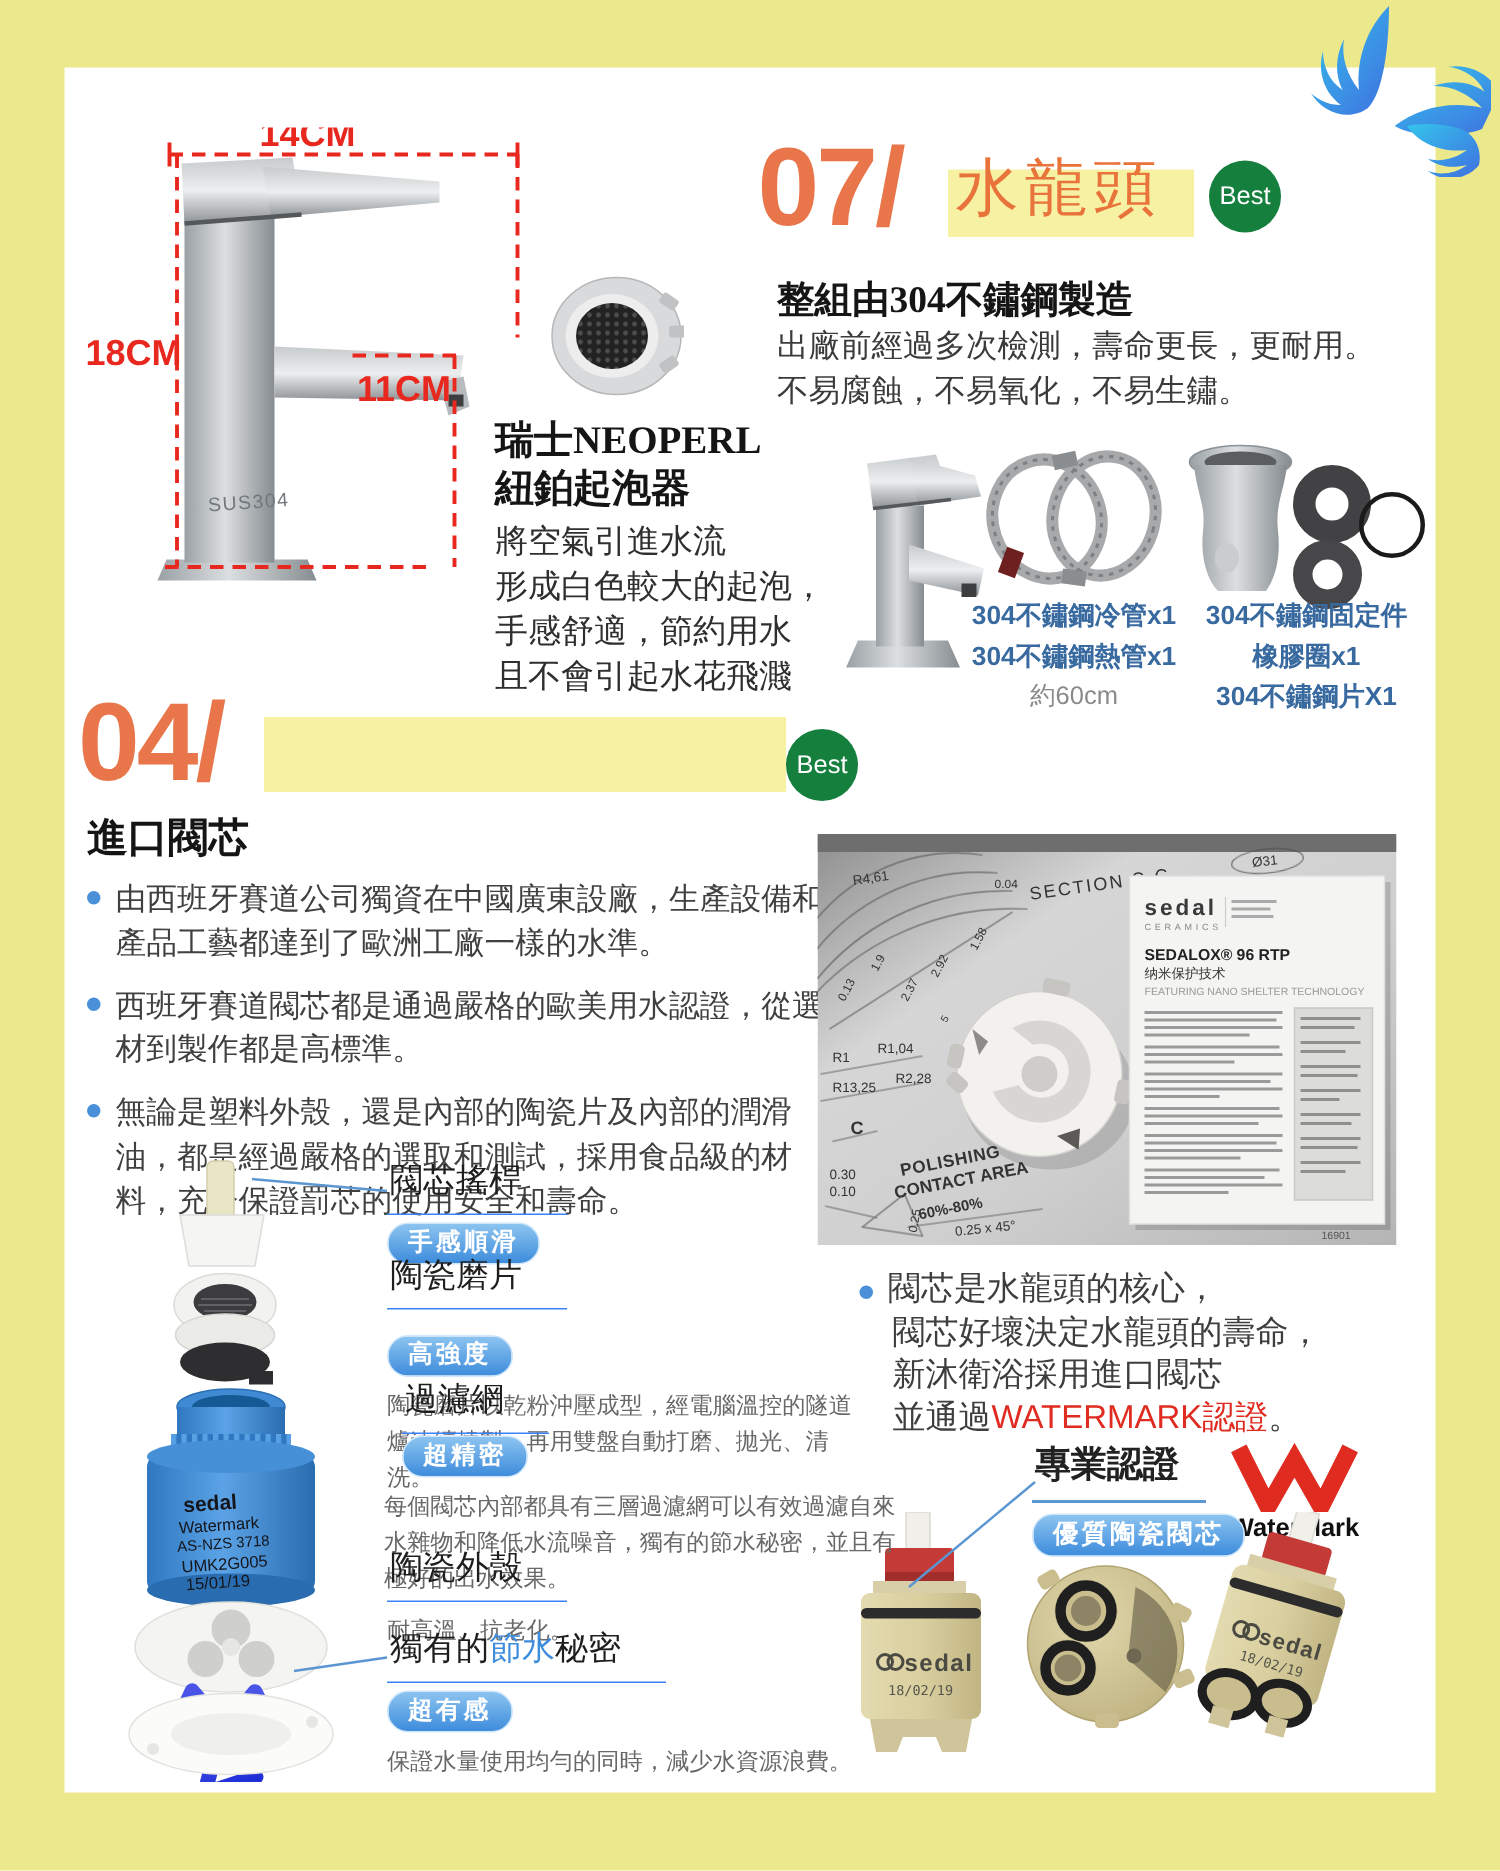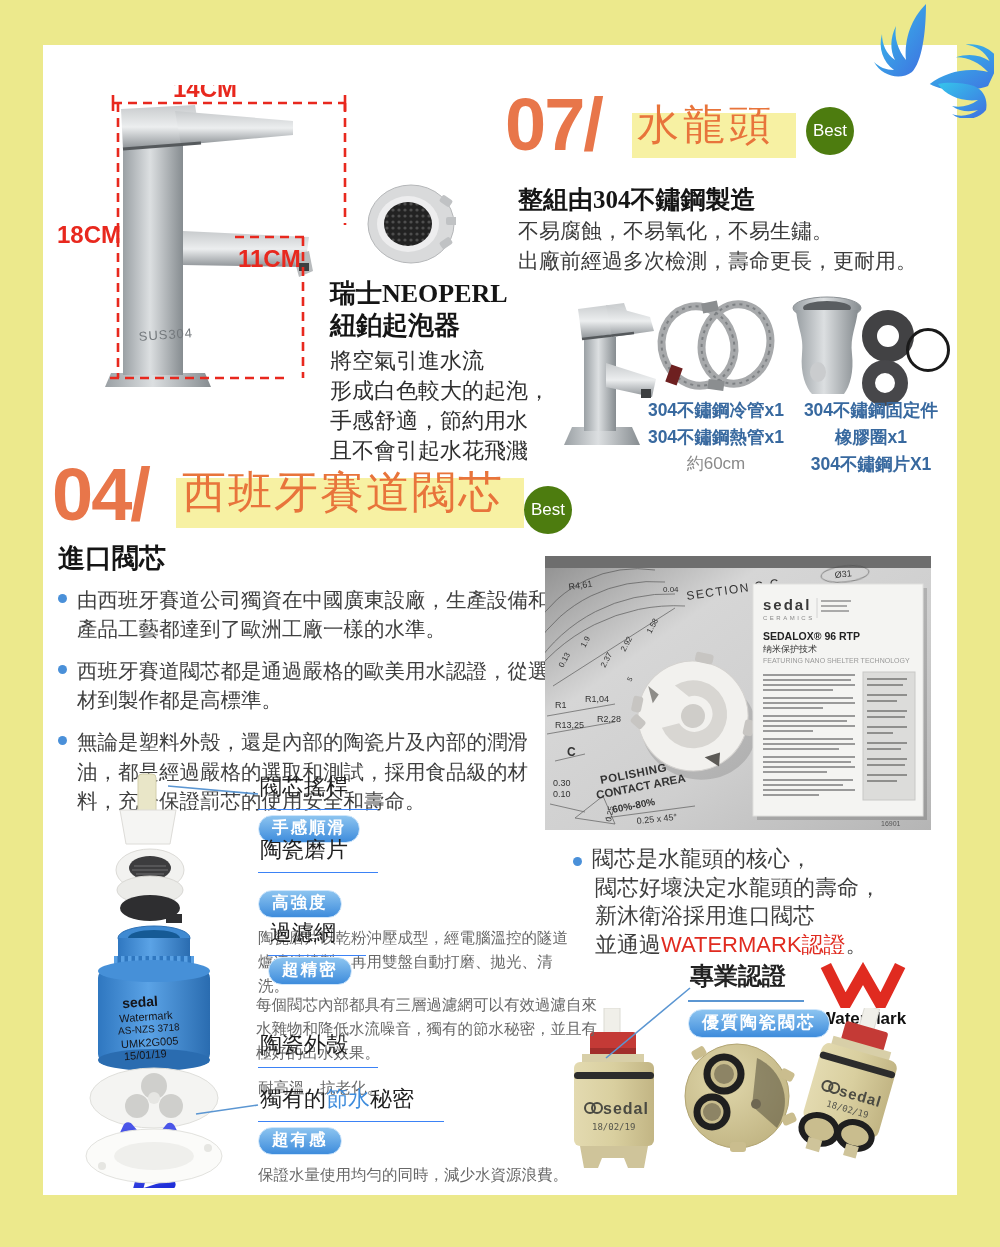--- a/index.html
+++ b/index.html
@@ -5,21 +5,21 @@
   html,body{margin:0;padding:0;}
   body{width:1000px;height:1247px;position:relative;background:#ece98c;font-family:"Liberation Sans","DejaVu Sans",sans-serif;overflow:hidden;}
   .page{position:absolute;inset:0;}
   .content{position:absolute;left:43px;top:45px;width:914px;height:1150px;background:#ffffff;}
   .abs{position:absolute;}
   
   .bignum{font-size:74px;font-weight:bold;color:#e8764a;letter-spacing:-2px;line-height:1;}
   .hl{background:#f7f1a3;}
   .secTitle{font-size:42px;font-weight:normal;color:#e8743b;letter-spacing:4px;line-height:1;white-space:nowrap;}
   .secTitle.big{font-size:44px;letter-spacing:2px;}
-  .best{width:48px;height:48px;border-radius:50%;background:#4d7c0f;color:#fff;font-size:17px;text-align:center;line-height:48px;}
+  .best{width:48px;height:48px;border-radius:50%;background:#15803d;color:#fff;font-size:17px;text-align:center;line-height:48px;}
   .serifhead{font-family:"Liberation Serif","DejaVu Serif",serif;font-weight:bold;color:#151515;}
   .bodytxt{font-size:21px;color:#3b3b3b;line-height:1.42;white-space:nowrap;}
   .bluelabel{color:#38699f;font-weight:bold;font-size:17.5px;line-height:1.55;text-align:center;white-space:nowrap;}
   .graynote{color:#8a8a8a;font-weight:normal;font-size:17px;}
   
   .bullets{width:496px;}
   .bullet{display:flex;margin-bottom:13px;}
   .dot{flex:0 0 9px;width:9px;height:9px;border-radius:50%;background:#4a90d9;margin:9px 10px 0 0;}
   .bullet p{margin:0;font-size:20.5px;line-height:1.42;color:#404040;}
   
@@ -126,22 +126,22 @@
     <span style="display:block">且不會引起水花飛濺</span>
   </div>
 
   <div class="abs bignum" style="left:505px;top:88px;">07/</div>
   <div class="abs hl" style="left:632px;top:113px;width:164px;height:45px;"></div>
   <div class="abs secTitle" style="left:637px;top:104px;">水龍頭</div>
   <div class="abs best" style="left:806px;top:107px;">Best</div>
 
   <div class="abs serifhead" style="left:518px;top:183px;font-size:25px;">整組由304不鏽鋼製造</div>
   <div class="abs bodytxt" style="left:518px;top:216px;">
+    <span style="display:block">出廠前經過多次檢測，壽命更長，更耐用。</span>
     <span style="display:block">不易腐蝕，不易氧化，不易生鏽。</span>
-    <span style="display:block">出廠前經過多次檢測，壽命更長，更耐用。</span>
   </div>
 
   <svg class="abs" style="left:548px;top:293px;" width="118" height="160" viewBox="0 0 118 160">
     <polygon points="24,134 84,134 92,152 16,152" fill="url(#chrome)"></polygon>
     <rect x="36" y="44" width="32" height="94" fill="url(#chrome)"></rect>
     <polygon points="30,16 76,10 86,38 34,46" fill="url(#chromeV)"></polygon>
     <polygon points="58,12 102,24 106,38 64,44" fill="url(#chromeV)"></polygon>
     <line x1="34" y1="46" x2="86" y2="40" stroke="#55595c" stroke-width="2.5"></line>
     <polygon points="58,70 108,86 104,104 58,94" fill="url(#chromeV)"></polygon>
     <rect x="93" y="96" width="10" height="9" fill="#3c3e40"></rect>
@@ -176,21 +176,20 @@
   <div class="abs" style="left:906px;top:328px;width:44px;height:44px;border-radius:50%;border:3px solid #1a1a1a;box-sizing:border-box;"></div>
   <div class="abs" style="left:862px;top:360px;width:46px;height:46px;border-radius:50%;border:13px solid #47474a;box-sizing:border-box;"></div>
   <div class="abs bluelabel" style="left:782px;top:397px;width:178px;">
     <span style="display:block">304不鏽鋼固定件</span>
     <span style="display:block">橡膠圈x1</span>
     <span style="display:block">304不鏽鋼片X1</span>
   </div>
 
   <div class="abs bignum" style="left:52px;top:458px;">04/</div>
   <div class="abs hl" style="left:176px;top:478px;width:348px;height:50px;"></div>
-  <div class="abs secTitle big" style="left:182px;top:470px;">西班牙賽道閥芯</div>
   <div class="abs best" style="left:524px;top:486px;">Best</div>
 
   <div class="abs serifhead" style="left:58px;top:540px;font-size:27px;">進口閥芯</div>
 
   <div class="abs bullets" style="left:58px;top:585px;">
     <div class="bullet">
       <span class="dot"></span>
       <p>由西班牙賽道公司獨資在中國廣東設廠，生產設備和產品工藝都達到了歐洲工廠一樣的水準。</p>
     </div>
     <div class="bullet">

